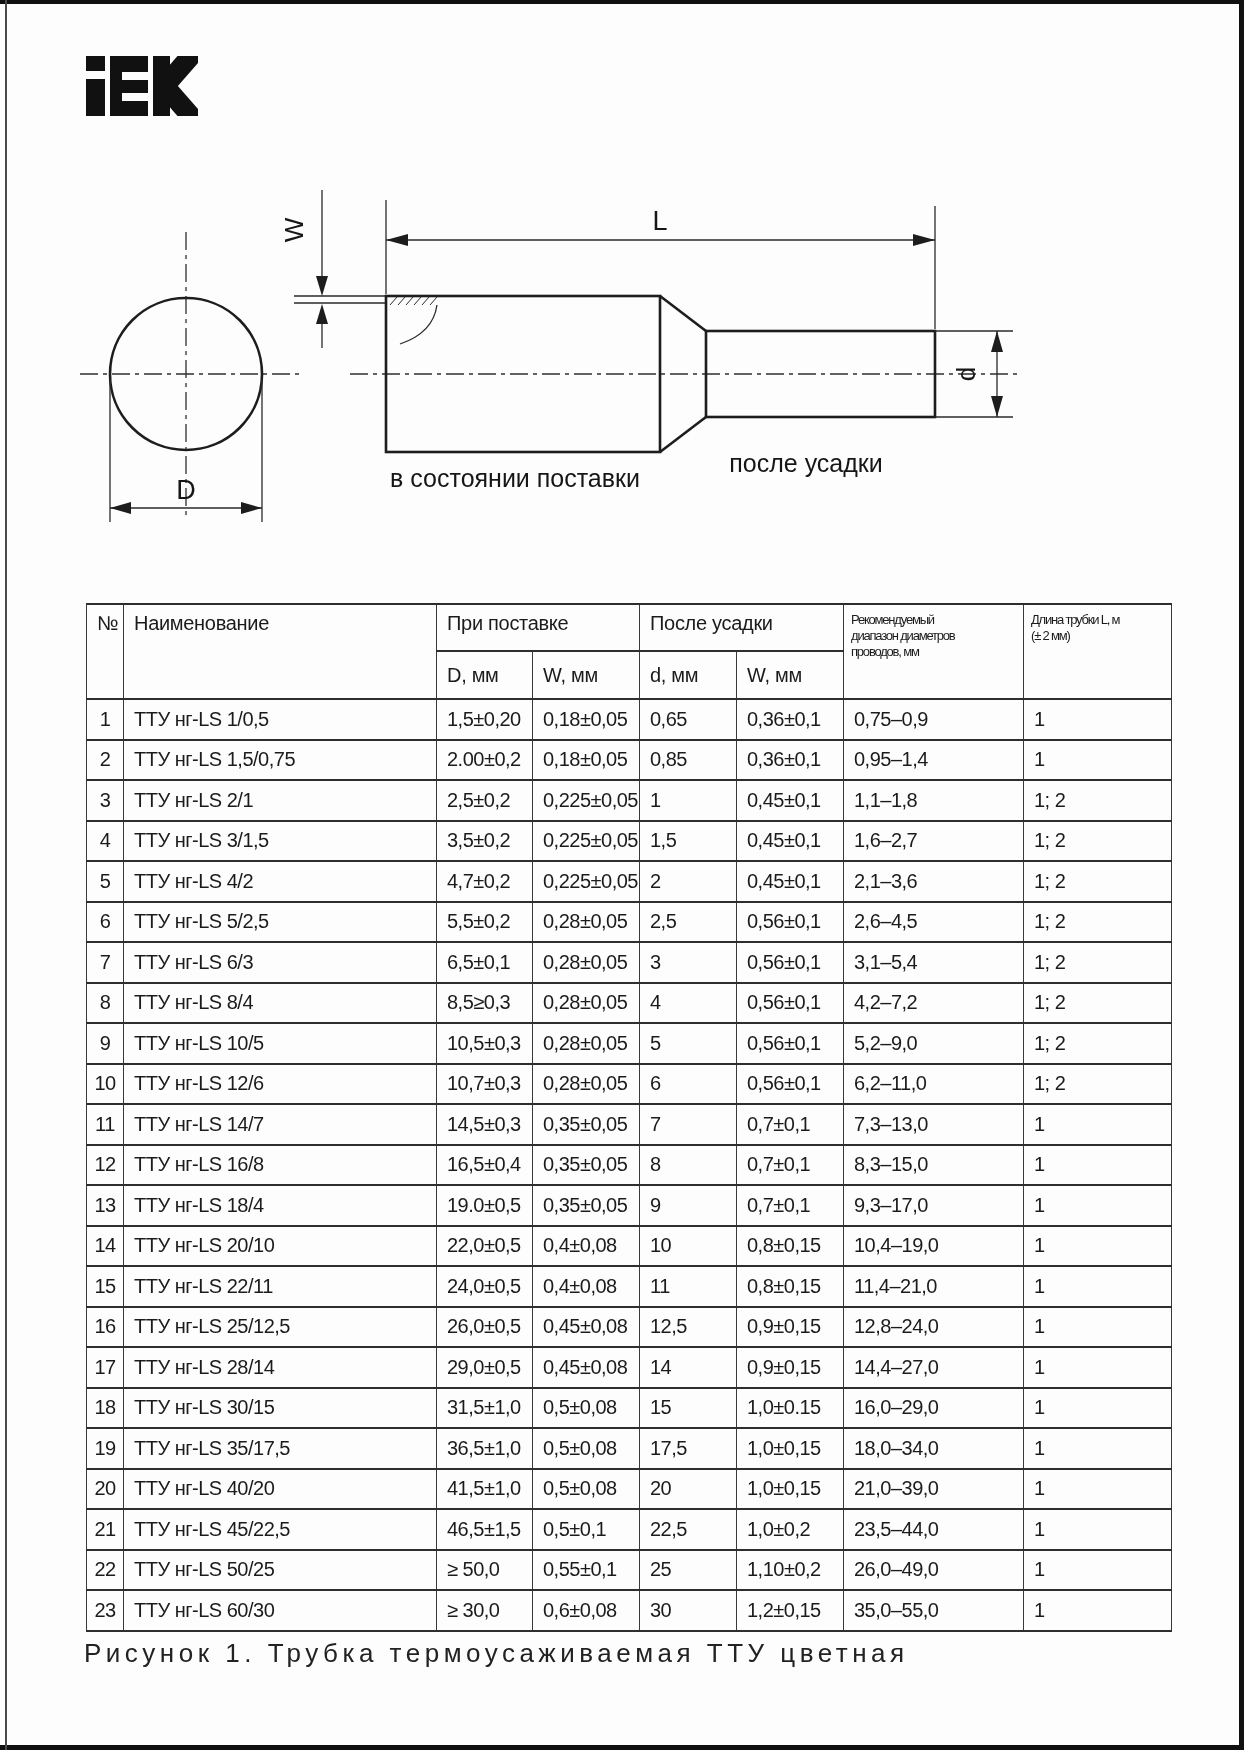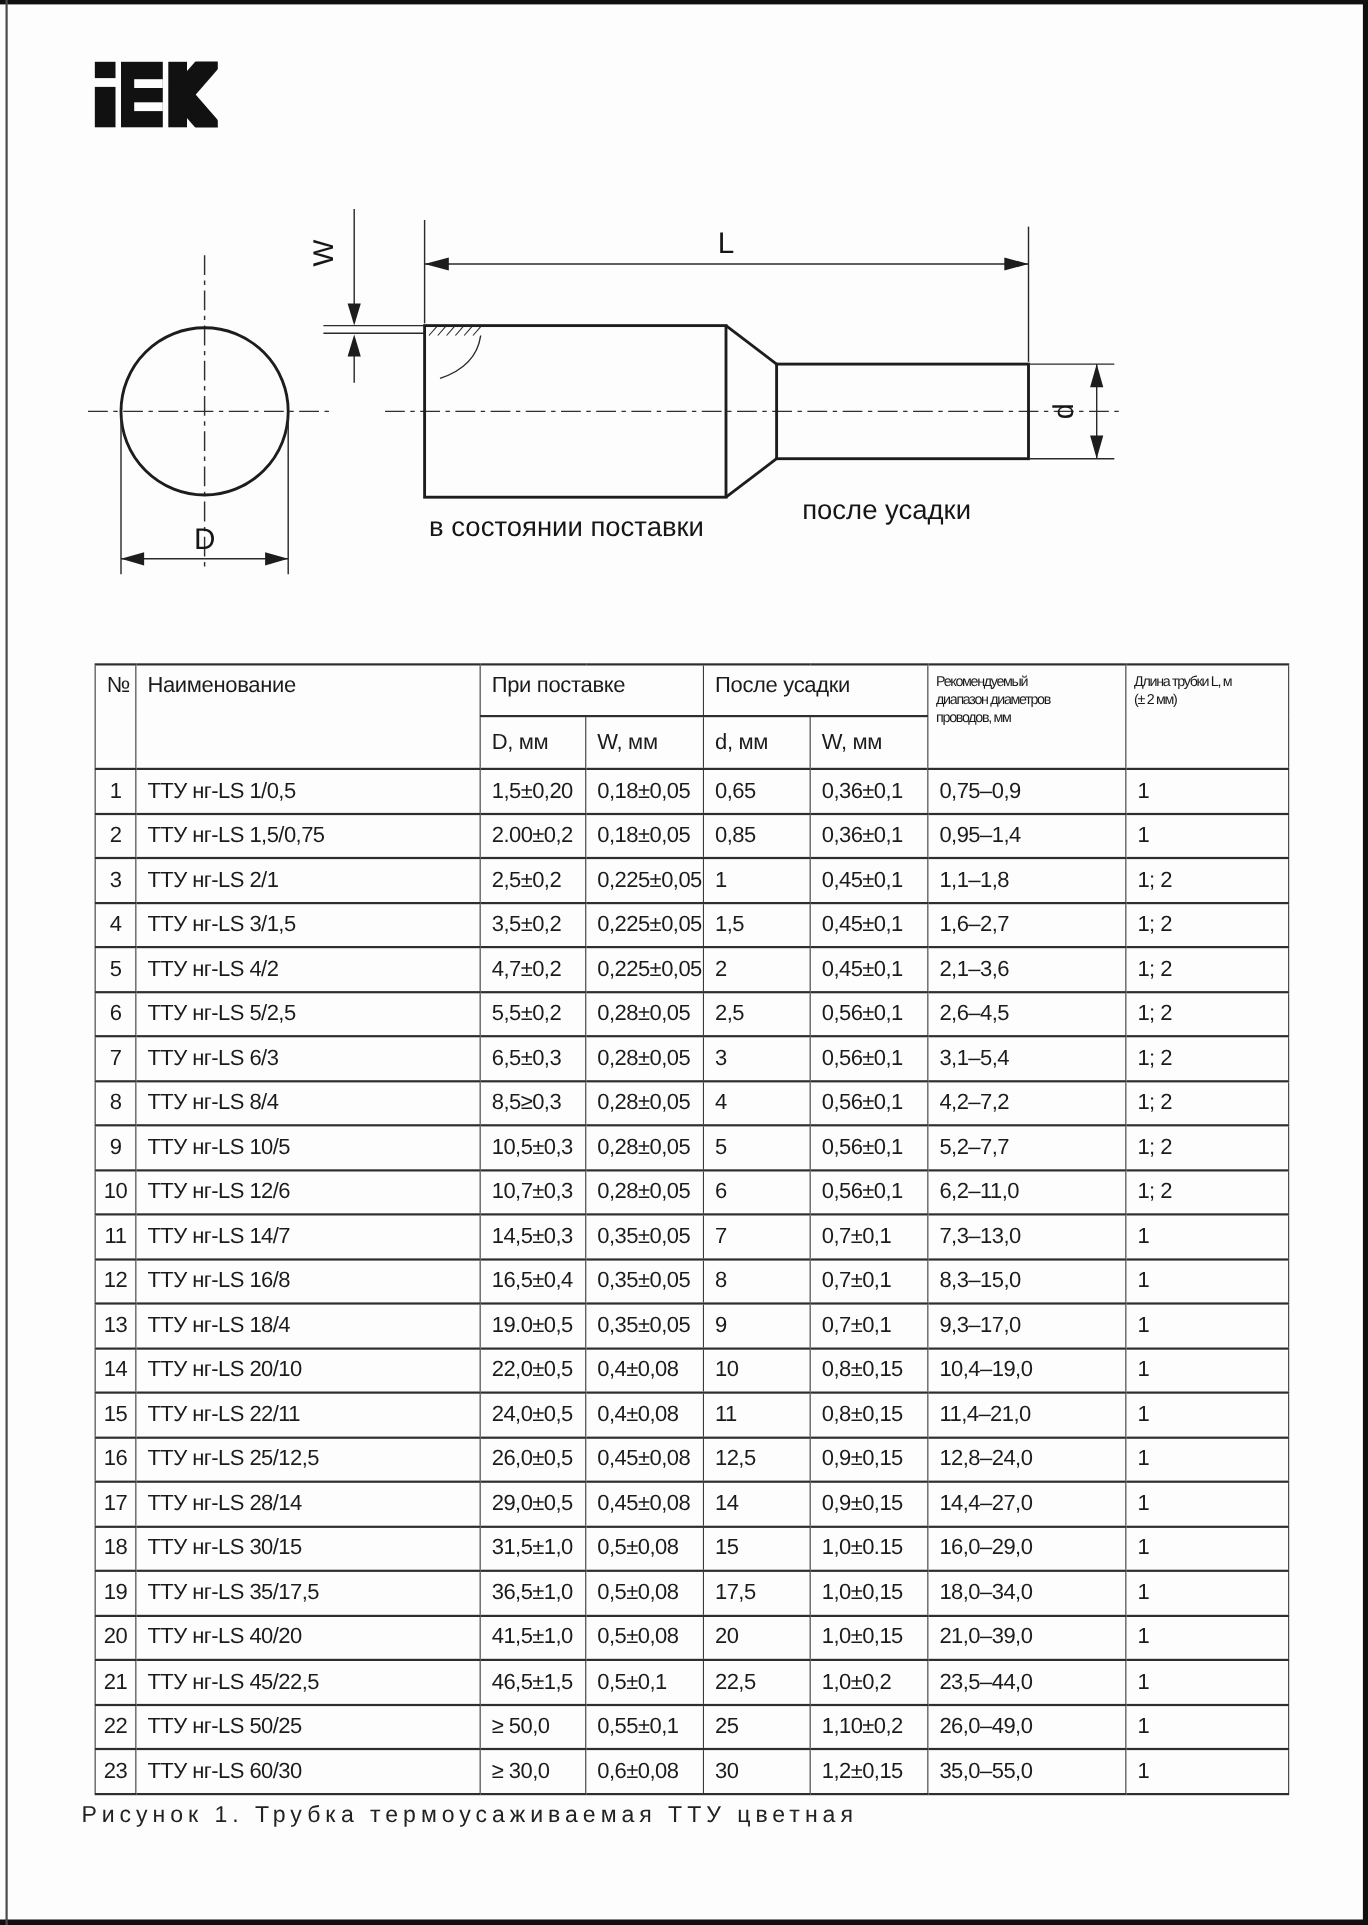--- a/index.html
+++ b/index.html
@@ -33,21 +33,21 @@
     border-top:2px solid #2e2e2e; border-bottom:2px solid #2e2e2e;
     font-weight:normal; text-align:left; padding:0 4px 0 10px; overflow:hidden;
   }
   .spec-table thead tr.h1 th { height:38px; vertical-align:top; padding-top:7px; }
   .spec-table thead tr.h2 th { height:46px; vertical-align:middle; padding-top:0;margin-left:32px; }
   .spec-table thead th.rsp { vertical-align:top; padding-top:7px; }
   .spec-table td { height:38.5px; vertical-align:middle; letter-spacing:-0.5px; }
   .spec-table td.c-num { text-align:center; padding:0 2px; }
   .th-multiline { white-space:pre-line; font-size:13px; letter-spacing:-1.2px; line-height:1.22; padding-left:7px !important; padding-right:2px !important; }
   .caption {
-    position:absolute; left:74px; top:1638px; font-size:21px; letter-spacing:4.5px;
+    position:absolute; left:84px; top:1638px; font-size:26px; letter-spacing:4.5px;
     color:#222; white-space:nowrap;
   }
 </style>
 </head>
 <body>
 
 <div class="page">
 
   <div class="frame-top"></div>
   <div class="frame-bottom"></div>
@@ -222,21 +222,21 @@
           <td>5,5±0,2</td>
           <td>0,28±0,05</td>
           <td>2,5</td>
           <td>0,56±0,1</td>
           <td>2,6–4,5</td>
           <td>1; 2</td>
         </tr>
         <tr>
           <td class="c-num">7</td>
           <td>ТТУ нг-LS 6/3</td>
-          <td>6,5±0,3</td>
+          <td>6,5±0,1</td>
           <td>0,28±0,05</td>
           <td>3</td>
           <td>0,56±0,1</td>
           <td>3,1–5,4</td>
           <td>1; 2</td>
         </tr>
         <tr>
           <td class="c-num">8</td>
           <td>ТТУ нг-LS 8/4</td>
           <td>8,5≥0,3</td>
@@ -246,21 +246,21 @@
           <td>4,2–7,2</td>
           <td>1; 2</td>
         </tr>
         <tr>
           <td class="c-num">9</td>
           <td>ТТУ нг-LS 10/5</td>
           <td>10,5±0,3</td>
           <td>0,28±0,05</td>
           <td>5</td>
           <td>0,56±0,1</td>
-          <td>5,2–7,7</td>
+          <td>5,2–9,0</td>
           <td>1; 2</td>
         </tr>
         <tr>
           <td class="c-num">10</td>
           <td>ТТУ нг-LS 12/6</td>
           <td>10,7±0,3</td>
           <td>0,28±0,05</td>
           <td>6</td>
           <td>0,56±0,1</td>
           <td>6,2–11,0</td>

